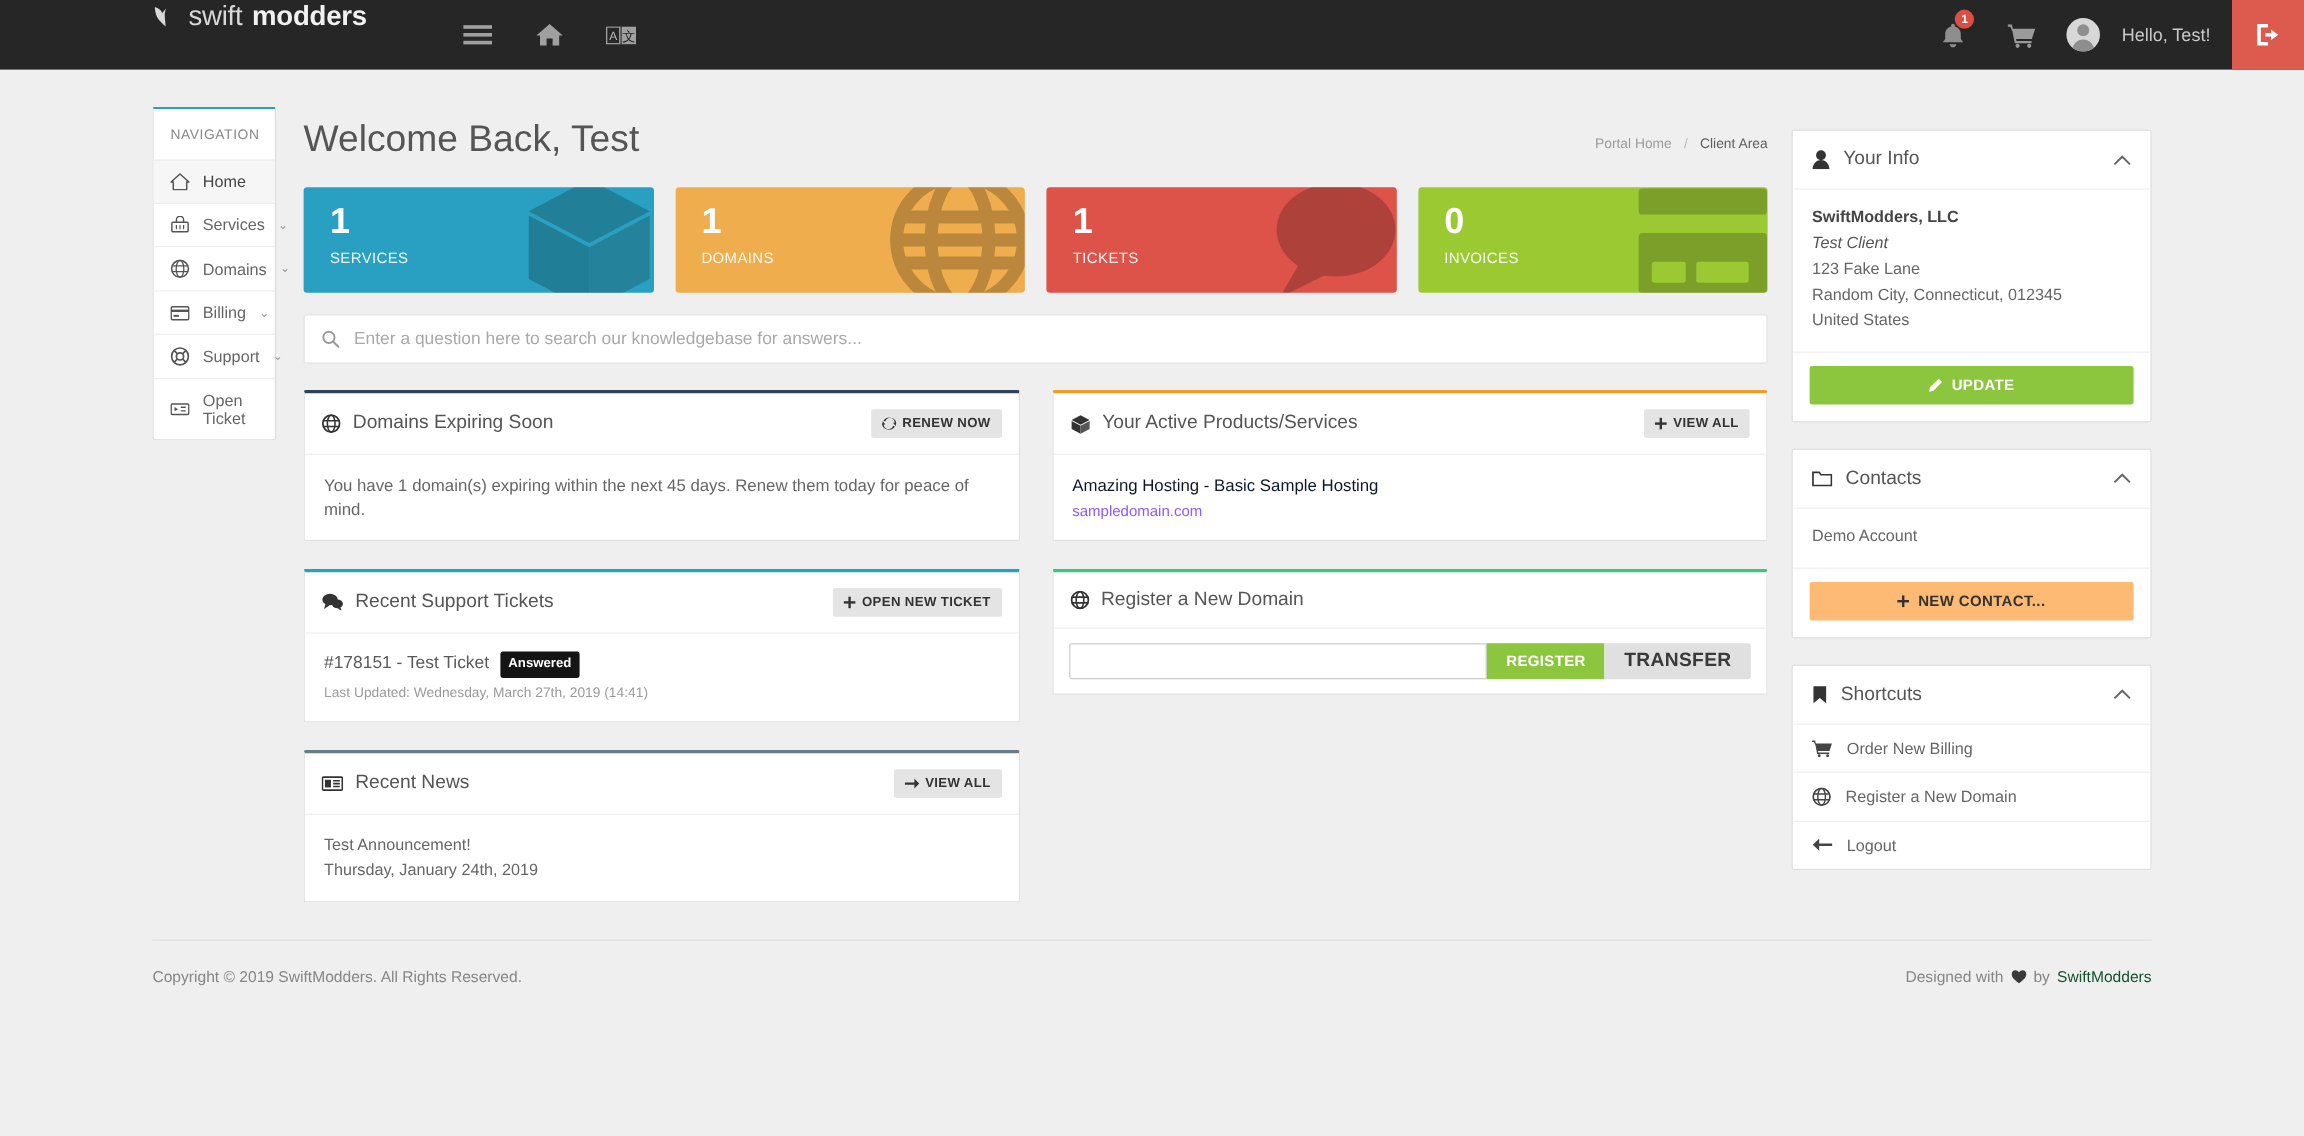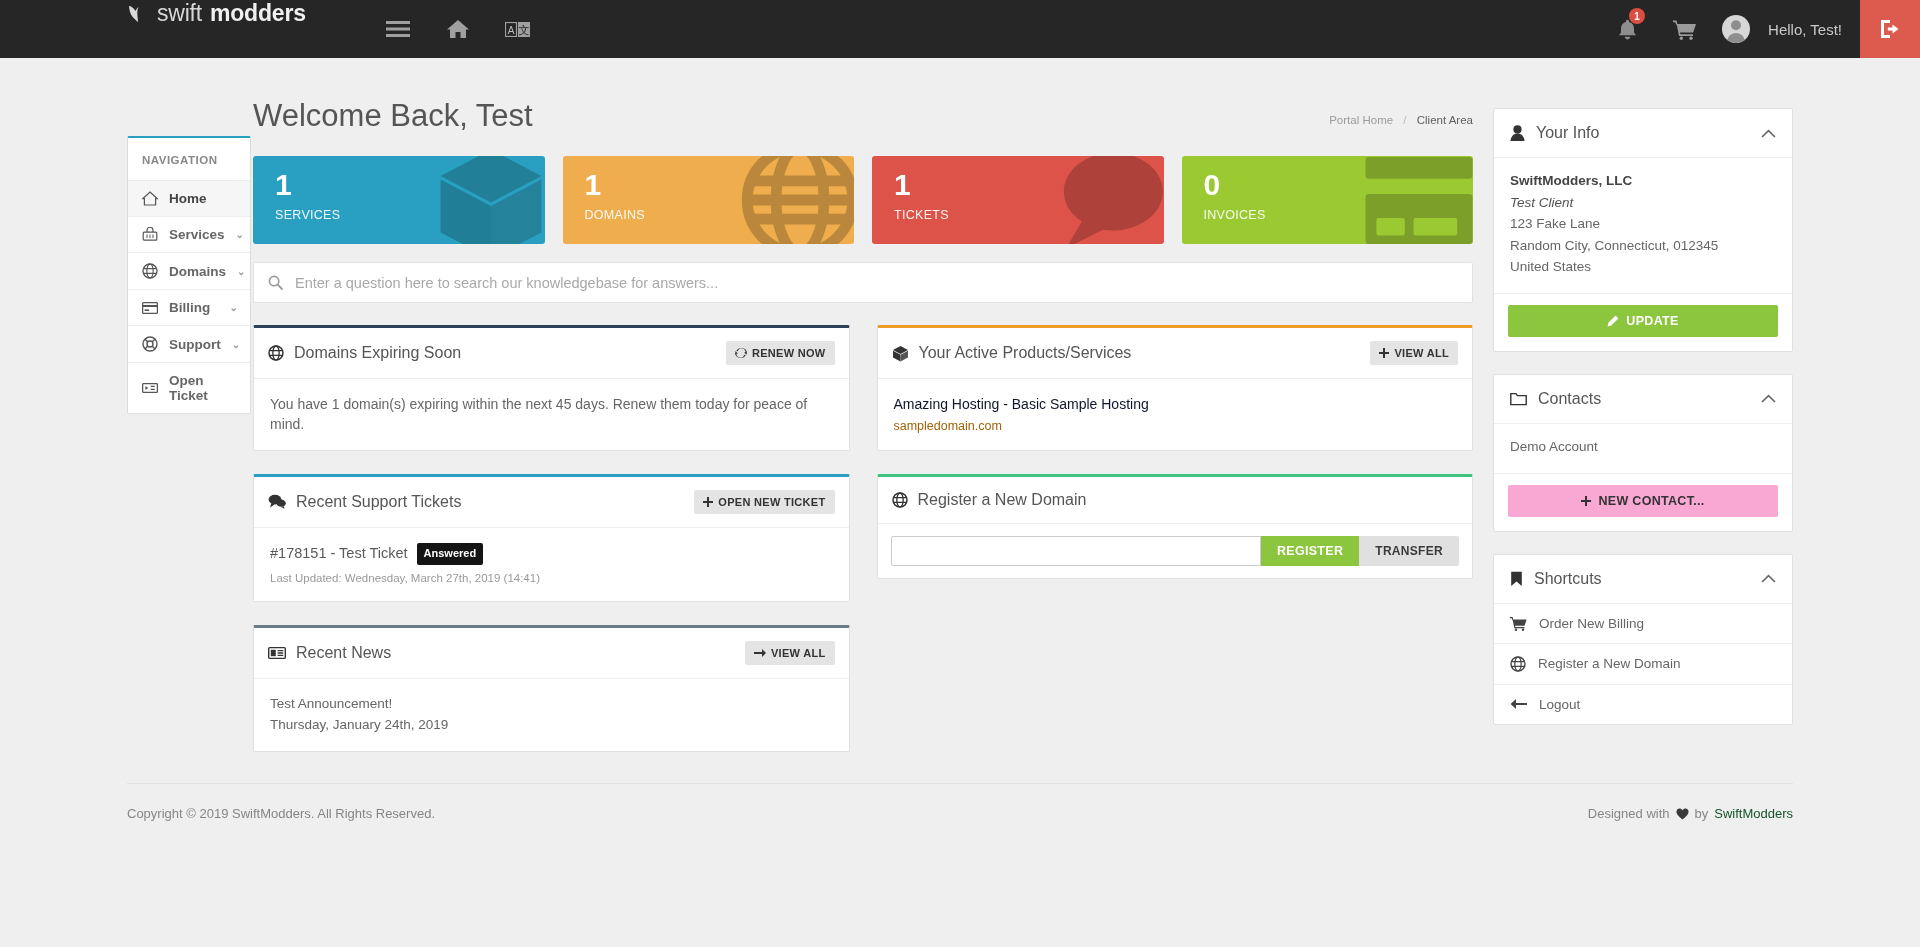--- a/index.html
+++ b/index.html
@@ -54,21 +54,21 @@
 
   
   .page { display:flex; padding: 0 127px; }
   .col-left { width: 116px; flex: 0 0 116px; margin-right: 10px; }
   .col-mid  { flex: 1 1 auto; }
   .col-right { width: 300px; flex: 0 0 300px; margin-left: 20px; }
 
   
   .navpanel {
     background:#fff; border:1px solid #ddd; border-top:2px solid #29a0c1;
-    border-radius: 2px; margin-top: 78px; width: 124px; font-weight: bold;
+    border-radius: 2px; margin-top: 31px; width: 103px;
   }
   .nav-title { font-size:11.5px; color:#888; letter-spacing:.5px; padding:16px 14px 14px 14px; }
   .nav-item {
     display:flex; align-items:center; gap:11px;
     padding:10px 12px 10px 14px; font-size:13.5px; color:#666;
     border-top:1px solid #eee; cursor:pointer; position:relative;
   }
   .nav-item.active { background:#f6f6f6; color:#444; }
   .nav-item .ni-label { flex:1 1 auto; }
   .nav-item .caret { color:#999; font-size:10px; }
@@ -132,39 +132,39 @@
   .panel-body { padding:15px 16px; font-size:14px; color:#666; line-height:1.45; }
 
   .ticket-title { font-size:14.5px; color:#5a5a5a; display:flex; align-items:center; gap:9px; }
   .ticket-badge {
     background:#151515; color:#fff; font-size:11px; font-weight:700;
     padding:3px 7px; border-radius:2px;
   }
   .ticket-meta { font-size:11.5px; color:#9a9a9a; margin-top:5px; }
 
   .svc-name { font-size:14px; color:#0f172a; }
-  .svc-domain { font-size:12.5px; color:#a16207; margin-top:3px; cursor:pointer; }
+  .svc-domain { font-size:12.5px; color:#8b5cf6; margin-top:3px; cursor:pointer; }
 
   .news-line { font-size:13.5px; color:#666; line-height:1.55; }
 
   
   .reg-row { display:flex; padding:12px 13px; gap:0; }
   .reg-row input {
     flex:1 1 auto; height:30px; border:1px solid #ccc; border-radius:2px 0 0 2px;
     padding:0 8px; font-size:13px; outline:0;
     font-family:"Liberation Sans", sans-serif;
   }
   .btn-register {
     background:#8cc63e; color:#fff; border:0; padding:0 16px; height:30px;
     font-size:12.5px; font-weight:700; cursor:pointer; letter-spacing:.3px;
     font-family:"Liberation Sans", sans-serif;
   }
   .btn-transfer {
     background:#e0e0e0; color:#3a3a3a; border:0; padding:0 16px; height:30px;
-    font-size:12px; font-weight:700; cursor:pointer; letter-spacing:.3px;
+    font-size:16px; font-weight:700; cursor:pointer; letter-spacing:.3px;
     border-radius:0 2px 2px 0; font-family:"Liberation Sans", sans-serif;
   }
 
   
   .side-panel {
     background:#fff; border:1px solid #e0e0e0; border-radius:2px; margin-bottom:22px;
   }
   .side-head {
     display:flex; align-items:center; gap:11px; padding:14px 16px; min-height:48px;
     cursor:pointer;
@@ -175,21 +175,21 @@
   .side-body .org { font-weight:700; color:#444; }
   .side-body .cli { font-style:italic; color:#555; }
   .side-foot { padding:11px 14px 14px 14px; border-top:1px solid #efefef; }
   .btn-block {
     display:flex; align-items:center; justify-content:center; gap:7px;
     width:100%; border:0; border-radius:2px; padding:9px 0;
     font-size:12.5px; font-weight:700; cursor:pointer; letter-spacing:.3px;
     font-family:"Liberation Sans", sans-serif;
   }
   .btn-green { background:#8cc63e; color:#fff; }
-  .btn-grey  { background:#f9a8d4; color:#333; }
+  .btn-grey  { background:#fdba74; color:#333; }
   .side-list-item {
     display:flex; align-items:center; gap:12px;
     padding:12px 16px; border-top:1px solid #efefef;
     font-size:13.5px; color:#666; cursor:pointer;
   }
 
   
   .footer {
     margin: 8px 127px 0 127px; border-top:1px solid #e0e0e0;
     display:flex; align-items:center; padding:22px 0 0 0;

